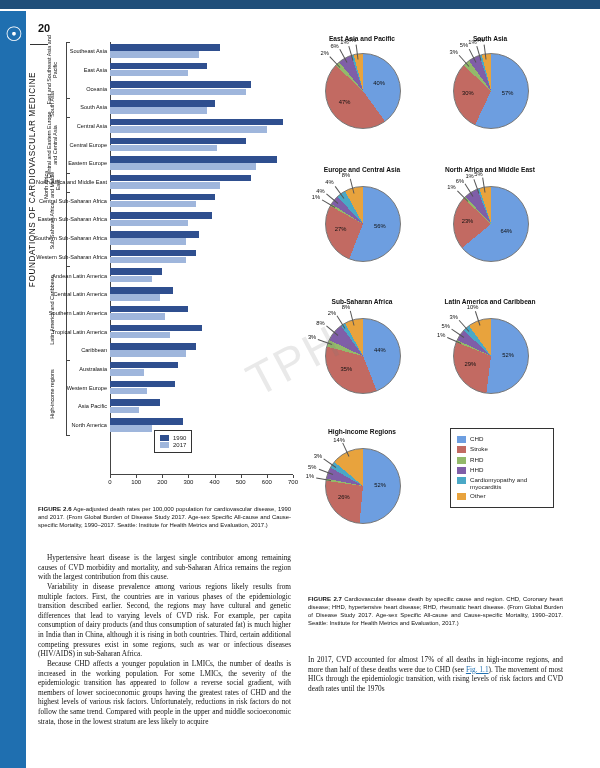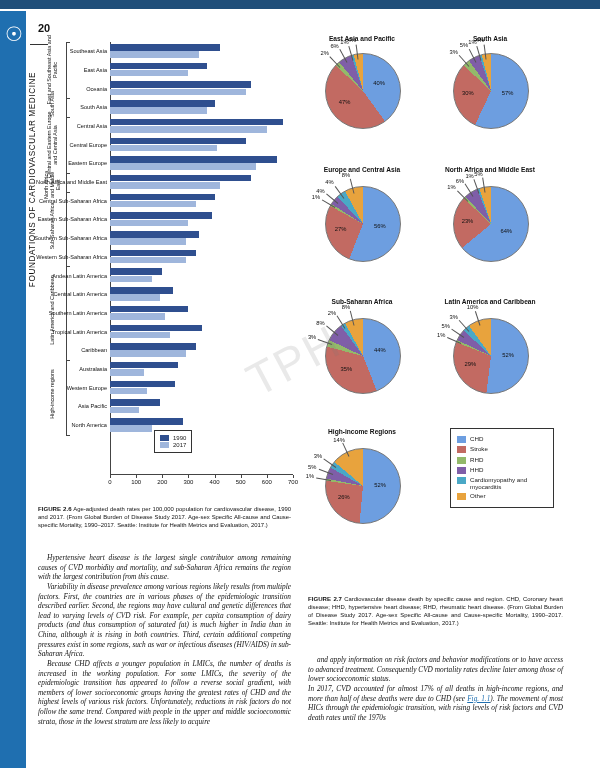--- a/index.html
+++ b/index.html
@@ -60,21 +60,21 @@
   .figcap{
     font-family:"Liberation Sans", sans-serif;font-size:5.9px;line-height:1.35;color:#111;text-align:justify;
   }
   .figcap b{font-size:6.1px;}
   .cap26{position:absolute;left:38px;top:505px;width:253px;}
   .cap27{position:absolute;left:308px;top:595px;width:255px;}
 
   
   .col-l{position:absolute;left:38px;top:553px;width:253px;}
   .col-r{position:absolute;left:308px;top:655px;width:255px;}
-  .btext{font-family:"Liberation Serif", serif;font-size:7.3px;line-height:1.32;text-align:justify;color:#111;font-style:italic;}
+  .btext{font-family:"Liberation Serif", serif;font-size:7.3px;line-height:1.32;text-align:justify;color:#111;}
   .btext p{margin:0 0 0 0;text-indent:9px;}
   .h2{font-family:"Liberation Sans", sans-serif;font-weight:bold;font-size:9.5px;color:#1f4e79;margin:8px 0 4px 0;}
   .lnk{color:#1f6fb0;}
 
   
   .pies{position:absolute;left:300px;top:30px;width:290px;height:560px;}
   .pietitle{position:absolute;font-family:"Liberation Sans", sans-serif;font-weight:bold;font-size:6.6px;text-align:center;color:#111;line-height:1.15;}
   .pie{position:absolute;border-radius:50%;}
   .plbl{position:absolute;font-family:"Liberation Sans", sans-serif;font-size:5.8px;color:#111;white-space:nowrap;}
   .lead{position:absolute;background:#555;height:1px;transform-origin:left center;}
@@ -378,19 +378,18 @@
 
   <div class="wm">TPH.</div>
 
   <div class="col-l btext">
     <p>Hypertensive heart disease is the largest single contributor among remaining causes of CVD morbidity and mortality, and sub-Saharan Africa remains the region with the largest contribution from this cause.</p>
     <p>Variability in disease prevalence among various regions likely results from multiple factors. First, the countries are in various phases of the epidemiologic transition described earlier. Second, the regions may have cultural and genetic differences that lead to varying levels of CVD risk. For example, per capita consumption of dairy products (and thus consumption of saturated fat) is much higher in India than in China, although it is rising in both countries. Third, certain additional competing pressures exist in some regions, such as war or infectious diseases (HIV/AIDS) in sub-Saharan Africa.</p>
     <p>Because CHD affects a younger population in LMICs, the number of deaths is increased in the working population. For some LMICs, the severity of the epidemiologic transition has appeared to follow a reverse social gradient, with members of lower socioeconomic groups having the greatest rates of CHD and the highest levels of various risk factors. Unfortunately, reductions in risk factors do not follow the same trend. Compared with people in the upper and middle socioeconomic strata, those in the lowest stratum are less likely to acquire</p>
   </div>
 
   <div class="col-r btext">
-    <p>and apply information on risk factors and behavior modifications or to have access to advanced treatment. Consequently CVD mortality rates decline later among those of lower socioeconomic status.</p>
     <p style="text-indent:0">
       <span>In 2017, CVD accounted for almost 17% of all deaths in high-income regions, and more than half of these deaths were due to CHD (see </span><a class="lnk" href="#">Fig. 1.1</a><span>). The movement of most HICs through the epidemiologic transition, with rising levels of risk factors and CVD death rates until the 1970s</span>
     </p>
   </div>
 
 </div>
 
 </body></html>

